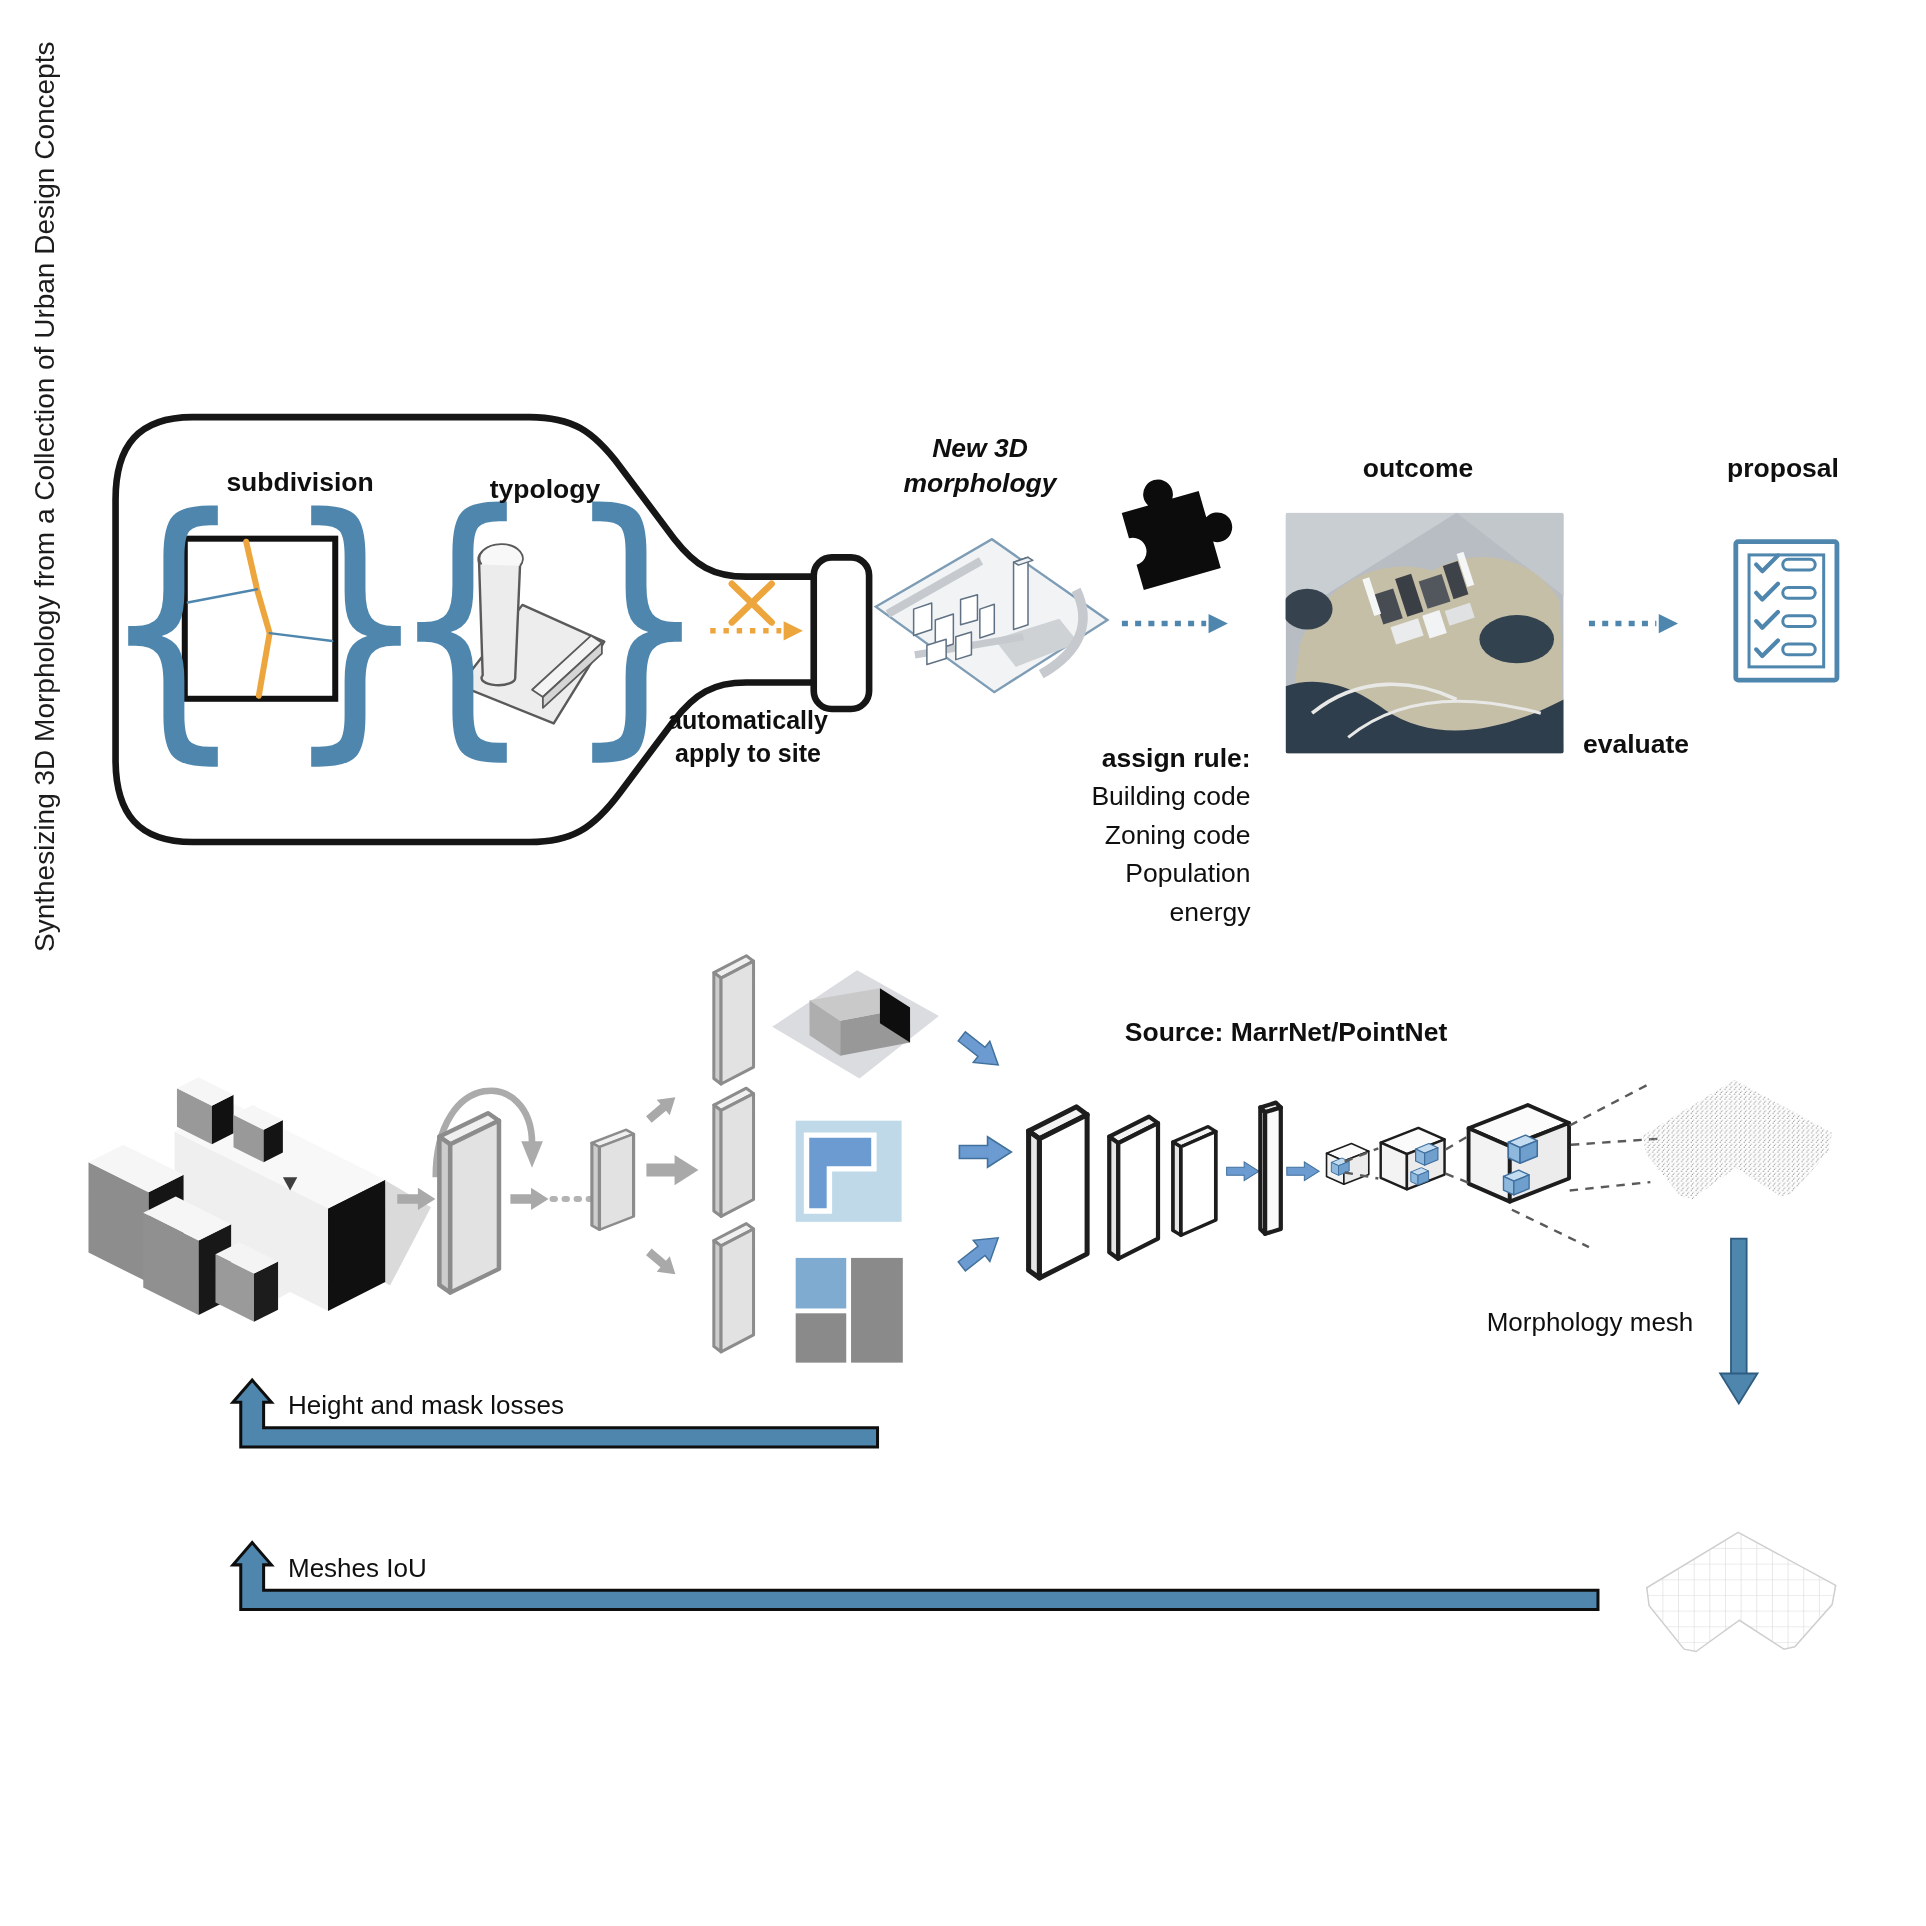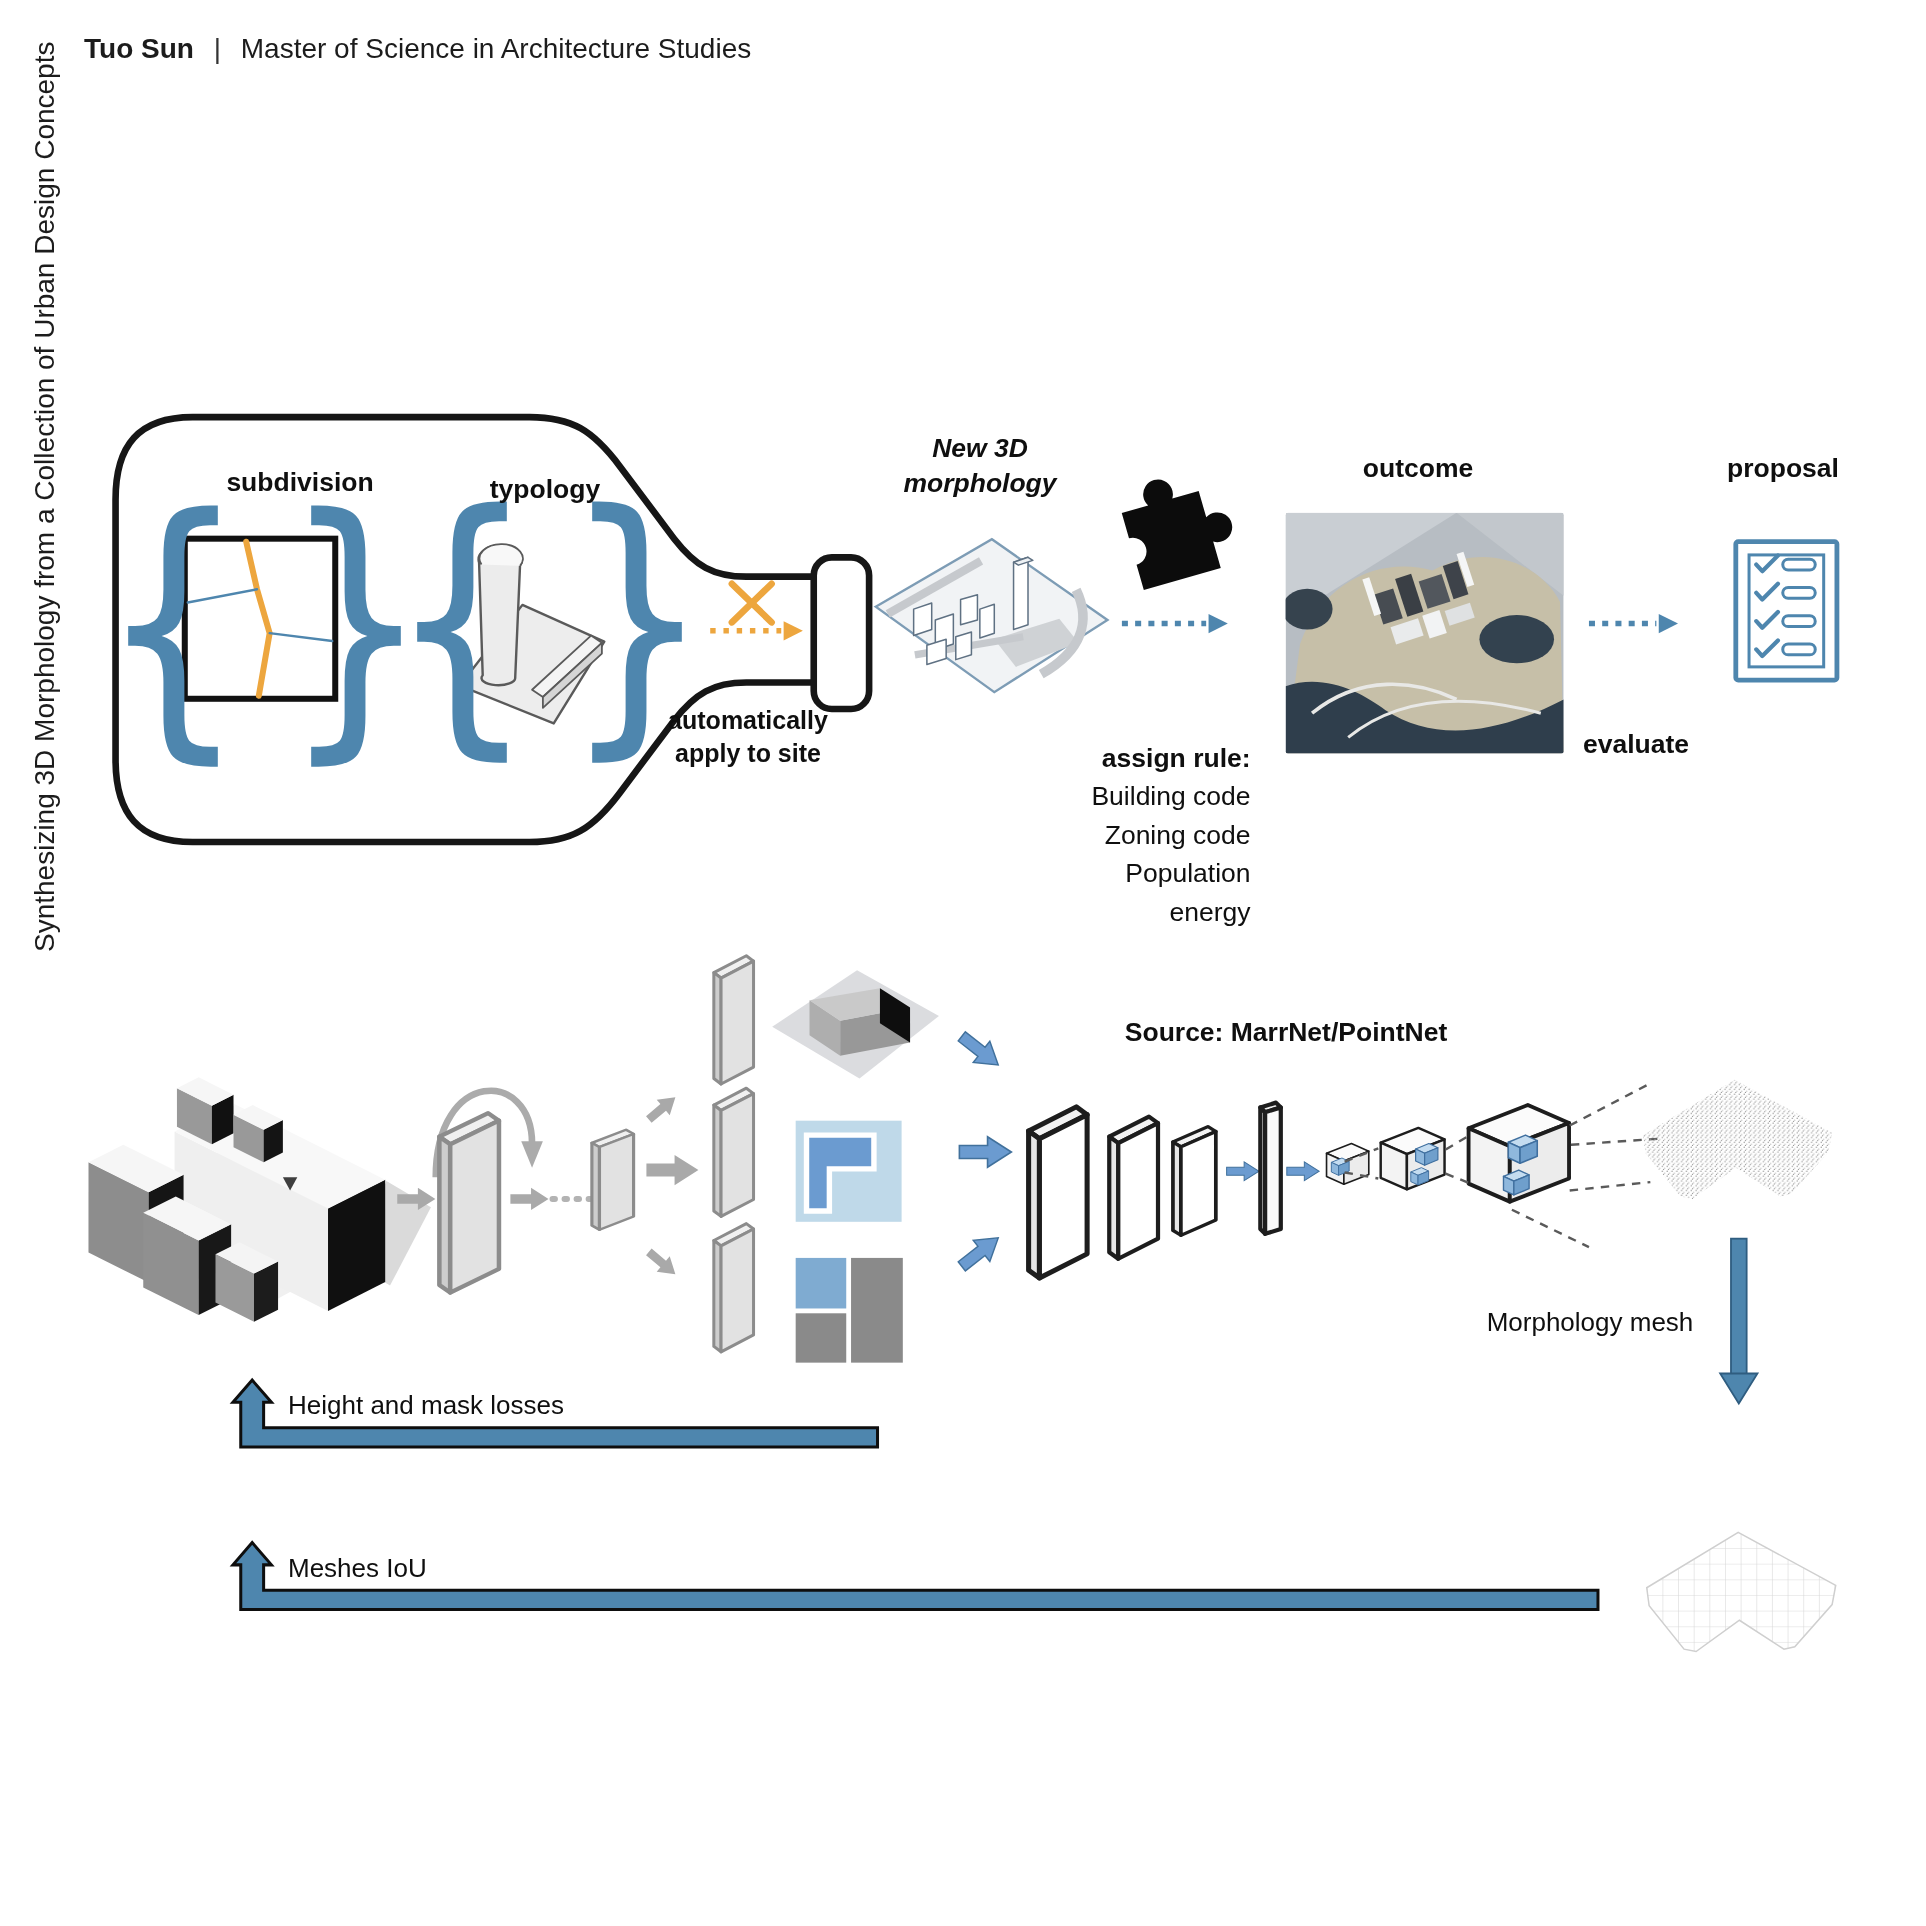--- a/index.html
+++ b/index.html
@@ -278,25 +278,20 @@
   </g>
 
   <use href="#chevron" transform="translate(6,752)" fill="url(#gridpat)" stroke="#cfcfcf" stroke-width="2.5"></use>
 
   <path class="acc-f" d="M 400,2404 V 2330 H 387 L 419,2293 L 451,2330 H 438 V 2372 H 1458 V 2404 Z" stroke="#0e0e0e" stroke-width="5" stroke-linejoin="miter"></path>
   <path class="acc-f" d="M 400,2674 V 2600 H 387 L 419,2563 L 451,2600 H 438 V 2642 H 2655 V 2674 Z" stroke="#0e0e0e" stroke-width="5" stroke-linejoin="miter"></path>
 </svg>
 
 <div class="vtitle">Synthesizing 3D Morphology from a Collection of Urban Design Concepts</div>
 
-<div class="header">
-  <span class="bold">Tuo Sun</span>
-  <span class="sep">|</span>
-  <span>Master of Science in Architecture Studies</span>
-</div>
 
 <div class="brace" style="left:173px;top:623px;">{</div>
 <div class="brace" style="left:356px;top:623px;">}</div>
 <div class="brace" style="left:462px;top:619px;">{</div>
 <div class="brace" style="left:637px;top:619px;">}</div>
 
 <div class="lbl bold" style="left:264px;top:465px;margin-left:36px;">subdivision</div>
 <div class="lbl bold" style="left:545px;top:472px;">typology</div>
 <div class="lbl bold" style="left:748px;top:704px;font-size:25px;">automatically
 apply to site</div>

